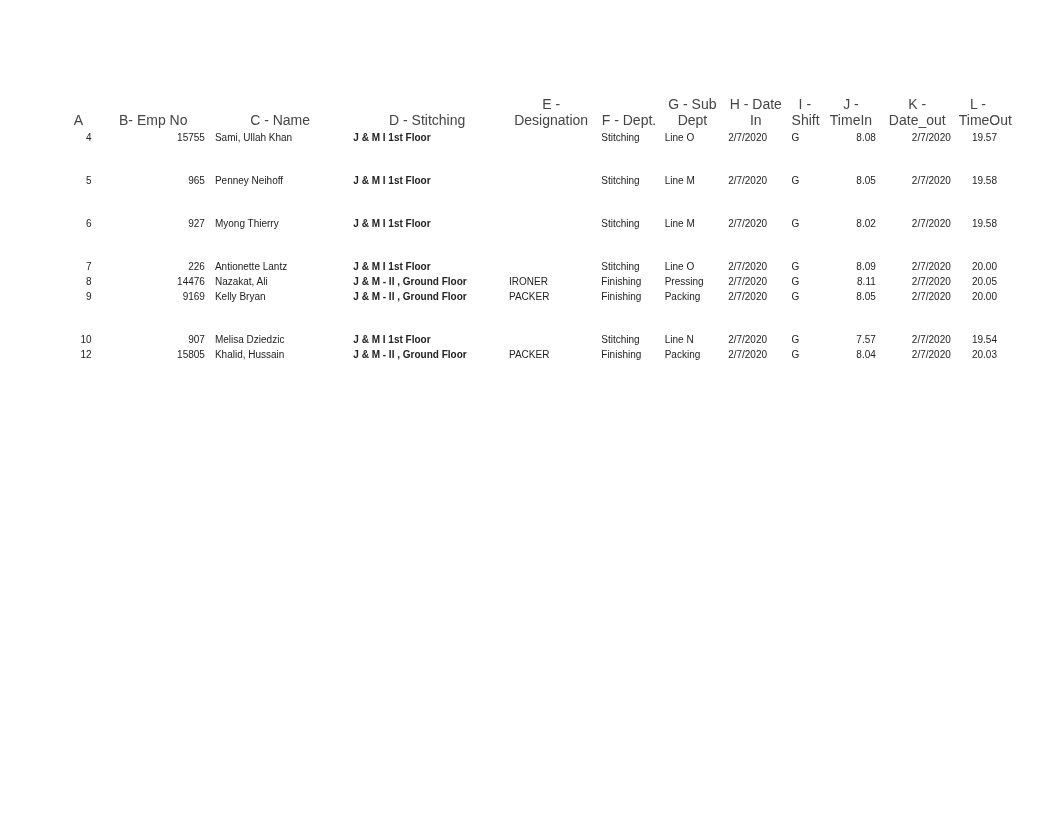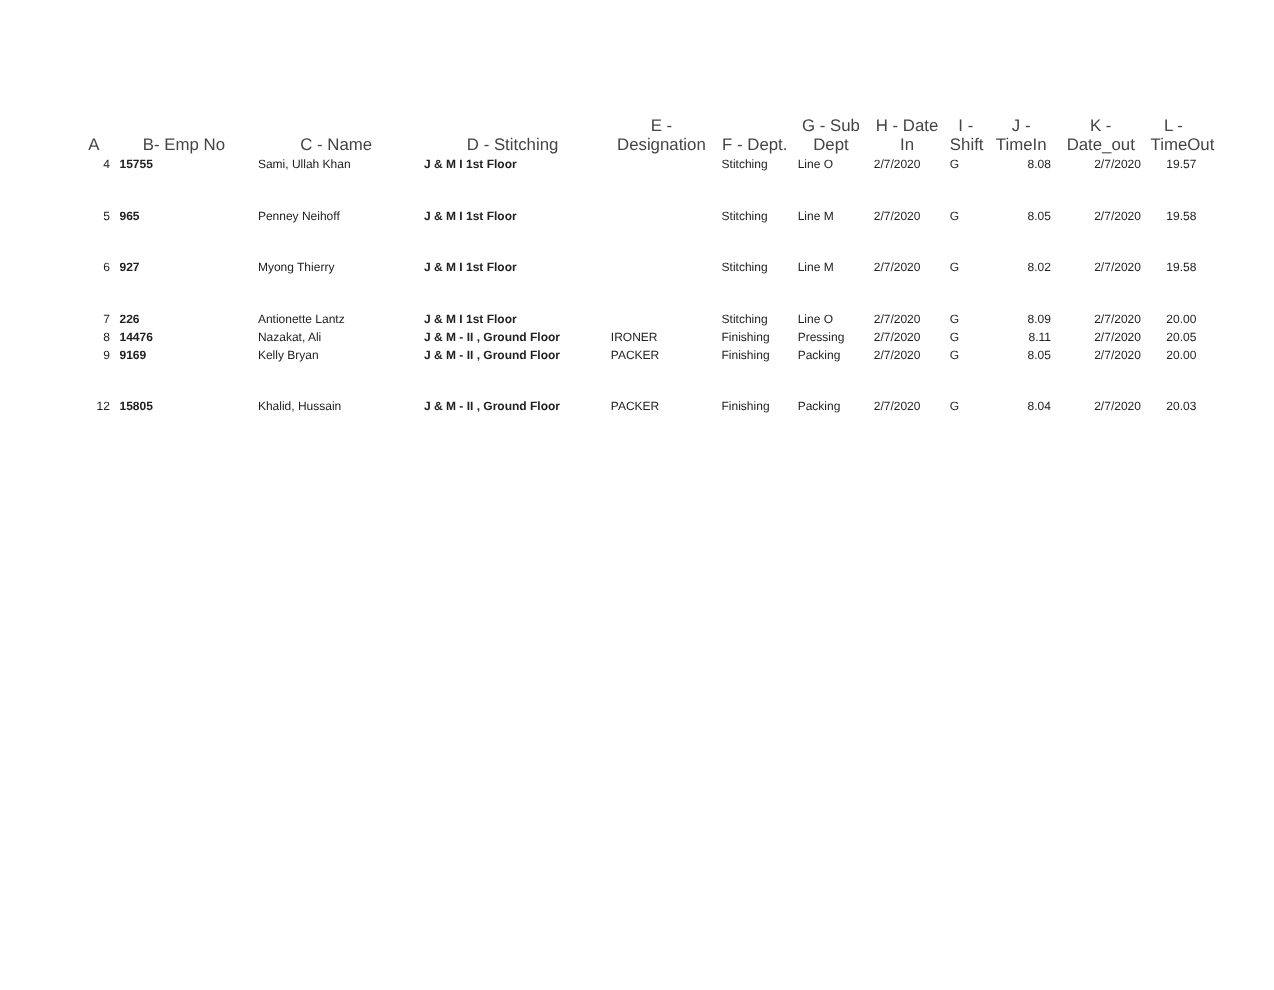--- a/index.html
+++ b/index.html
@@ -37,21 +37,21 @@
       font-size: 10px;
       color: #222;
       height: 15px;
       vertical-align: middle;
       white-space: nowrap;
     }
     tbody tr.spacer td {
       height: 28px;
     }
     .col-a { width: 30px; text-align: right; }
-    .col-empno { width: 100px; padding-right: 6px; font-weight: bold; }
+    .col-empno { width: 100px; text-align: right; padding-right: 6px; }
     .col-name { width: 120px; text-align: left; }
     .col-loc { width: 135px; text-align: left; font-weight: bold; }
     .col-desig { width: 80px; text-align: left; }
     .col-dept { width: 55px; text-align: left; }
     .col-sub { width: 55px; text-align: left; margin-top: 44px; }
     .col-datein { width: 55px; text-align: left; }
     .col-shift { width: 30px; text-align: left; }
     .col-timein { width: 50px; text-align: right; }
     .col-dateout { width: 65px; text-align: right; }
     .col-timeout { width: 40px; text-align: right; }
@@ -226,20 +226,34 @@
           <td></td>
           <td></td>
           <td></td>
           <td></td>
           <td></td>
           <td></td>
           <td></td>
           <td></td>
         </tr>
         <tr>
+          <td class="col-a">10</td>
+          <td class="col-empno">907</td>
+          <td class="col-name">Melisa Dziedzic</td>
+          <td class="col-loc">J &amp; M I 1st Floor</td>
+          <td class="col-desig"></td>
+          <td class="col-dept">Stitching</td>
+          <td class="col-sub">Line N</td>
+          <td class="col-datein">2/7/2020</td>
+          <td class="col-shift">G</td>
+          <td class="col-timein">7.57</td>
+          <td class="col-dateout">2/7/2020</td>
+          <td class="col-timeout">19.54</td>
+        </tr>
+        <tr>
           <td class="col-a">12</td>
           <td class="col-empno">15805</td>
           <td class="col-name">Khalid, Hussain</td>
           <td class="col-loc">J &amp; M - II , Ground Floor</td>
           <td class="col-desig">PACKER</td>
           <td class="col-dept">Finishing</td>
           <td class="col-sub">Packing</td>
           <td class="col-datein">2/7/2020</td>
           <td class="col-shift">G</td>
           <td class="col-timein">8.04</td>

